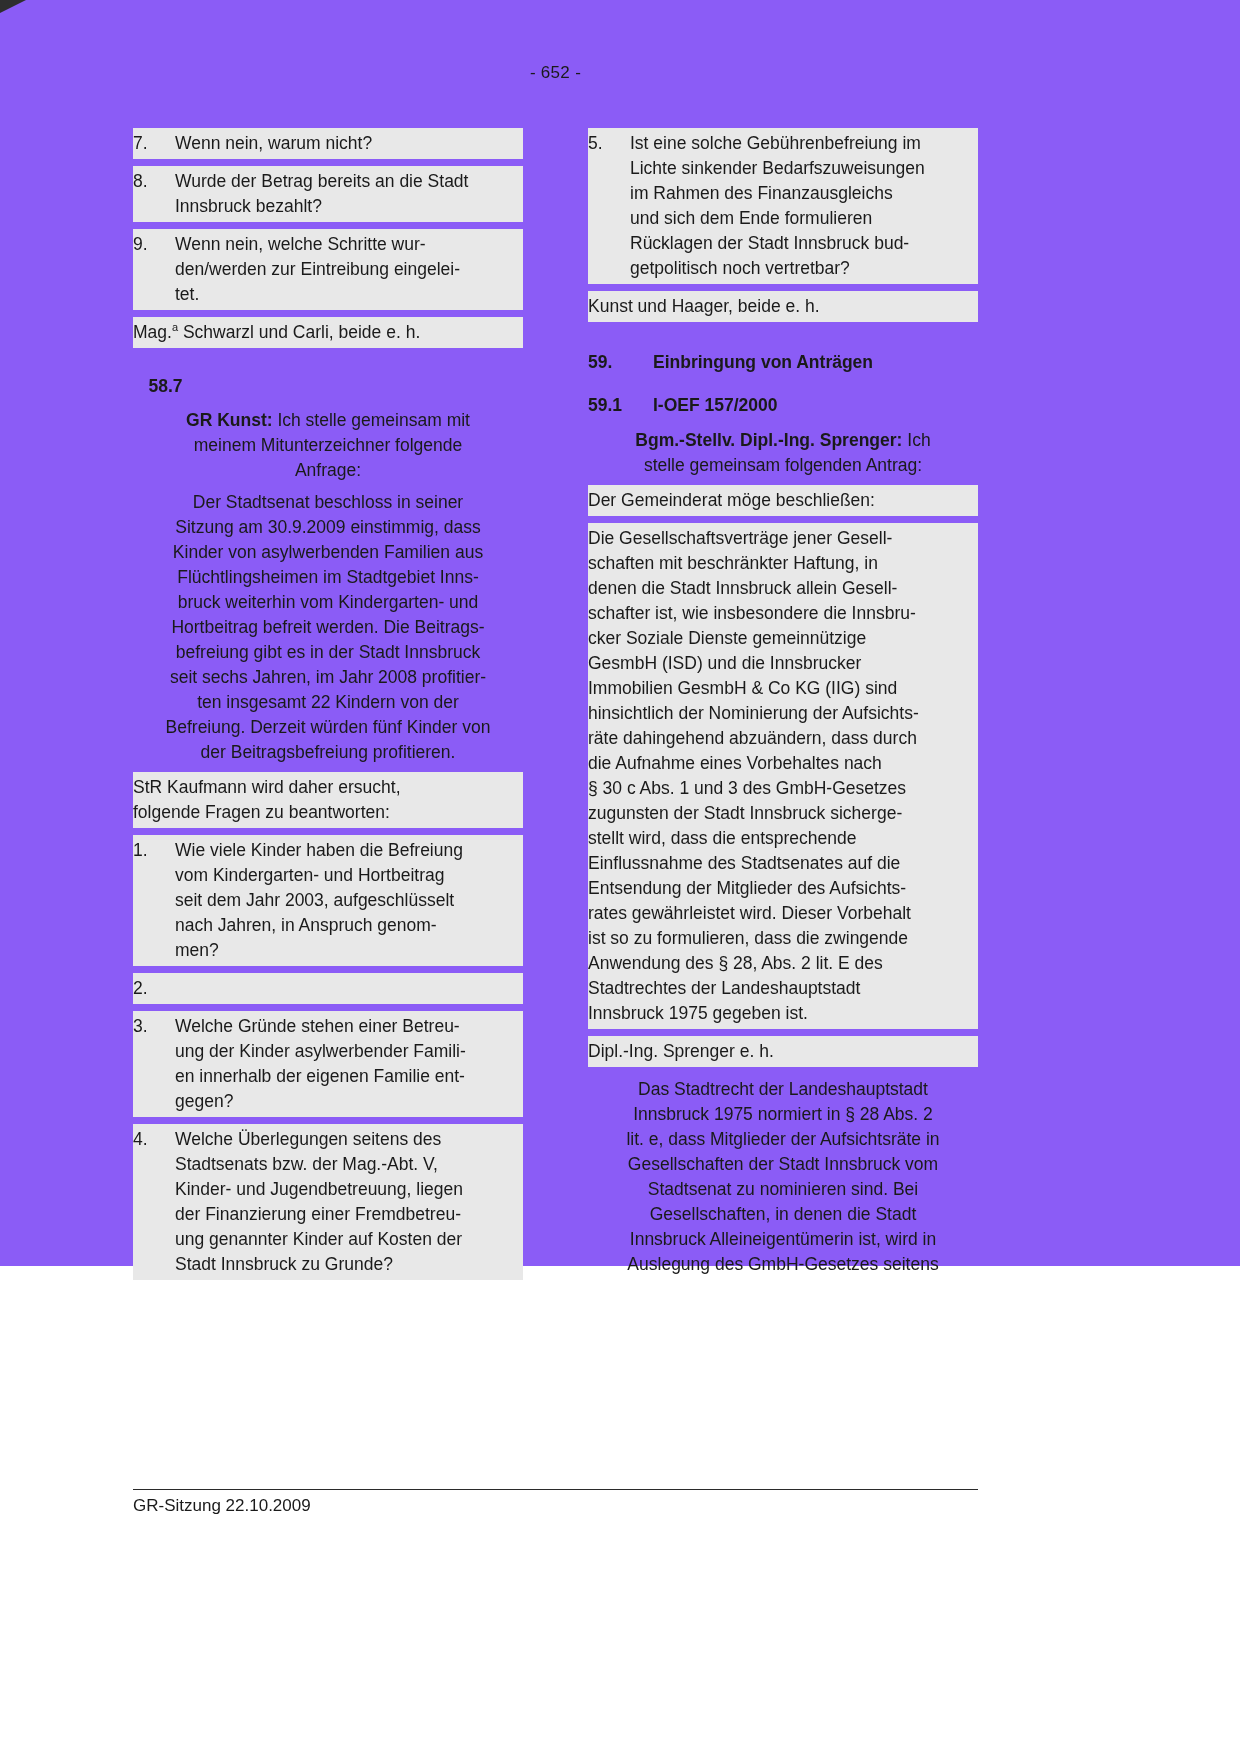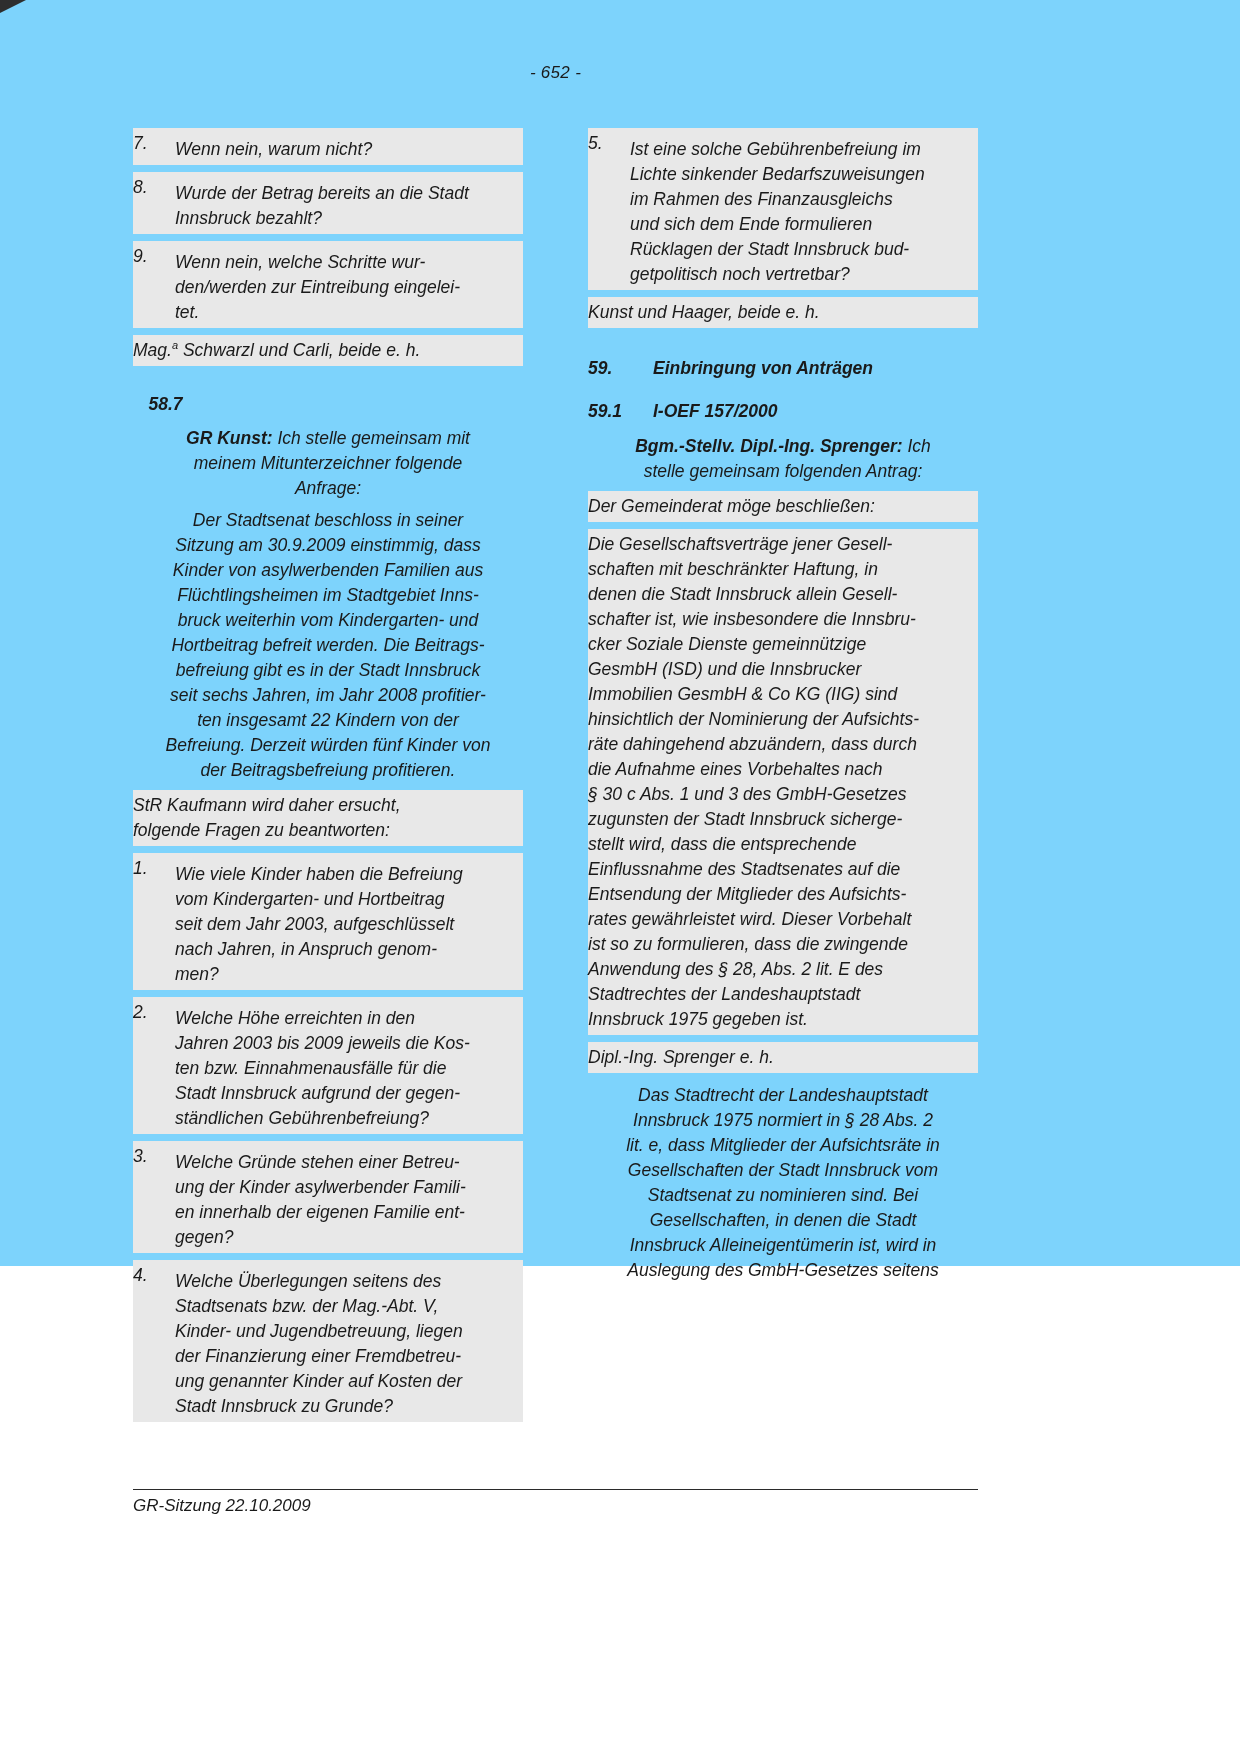--- a/index.html
+++ b/index.html
@@ -4,37 +4,37 @@
 <style>
   * { margin: 0; padding: 0; box-sizing: border-box; }
   html, body { background: #ffffff; }
   body {
     width: 1240px; height: 1755px;
     font-family: "Liberation Sans", "DejaVu Sans", sans-serif;
     color: #1a1a1a;
     position: relative;
     overflow: hidden;
   }
-  .page { position: relative; width: 1240px; height: 1266px; background: #7dd3fc; font-style: italic; }
+  .page { position: relative; width: 1240px; height: 1266px; background: #8b5cf6; }
   .corner-mark {
     position: absolute; top: 0; left: 0;
     width: 26px; height: 13px;
     background: #2e2e2e;
     clip-path: polygon(0 0, 100% 0, 0 100%);
   }
   .page-number {
     position: absolute; top: 63px; left: 133px; width: 845px;
     text-align: center; font-size: 17px; letter-spacing: 0.3px;
   }
   .columns {
     position: absolute; top: 128px; left: 133px; width: 845px;
     display: flex; gap: 65px;
   }
   .col { width: 390px; font-size: 17.5px; line-height: 25px; }
-  .pre { white-space: pre-line; margin-top: 6px; }
+  .pre { white-space: pre-line; }
   .hl { background: #e8e8e8; }
   .q-item { display: flex; padding: 3px 0; margin-bottom: 7px; }
   .q-num { width: 42px; flex: 0 0 42px; }
   .q-text { flex: 1; }
   .para { margin: 0 0 7px 0; text-align: center; }
   .sig { padding: 3px 0; margin: 0 0 7px 0; }
   .hl-para { padding: 3px 0; margin: 0 0 7px 0; }
   sup { font-size: 11px; vertical-align: super; line-height: 0; }
   .sec-head { display: flex; font-weight: bold; }
   .sec-num { width: 65px; flex: 0 0 65px; }
@@ -108,25 +108,20 @@
         <span class="q-num">1.</span>
         <span class="q-text pre">Wie viele Kinder haben die Befreiung
 vom Kindergarten- und Hortbeitrag
 seit dem Jahr 2003, aufgeschlüsselt
 nach Jahren, in Anspruch genom-
 men?</span>
       </div>
 
       <div class="q-item hl">
         <span class="q-num">2.</span>
-        <span class="q-text pre">Welche Höhe erreichten in den
-Jahren 2003 bis 2009 jeweils die Kos-
-ten bzw. Einnahmenausfälle für die
-Stadt Innsbruck aufgrund der gegen-
-ständlichen Gebührenbefreiung?</span>
       </div>
 
       <div class="q-item hl">
         <span class="q-num">3.</span>
         <span class="q-text pre">Welche Gründe stehen einer Betreu-
 ung der Kinder asylwerbender Famili-
 en innerhalb der eigenen Familie ent-
 gegen?</span>
       </div>
 

